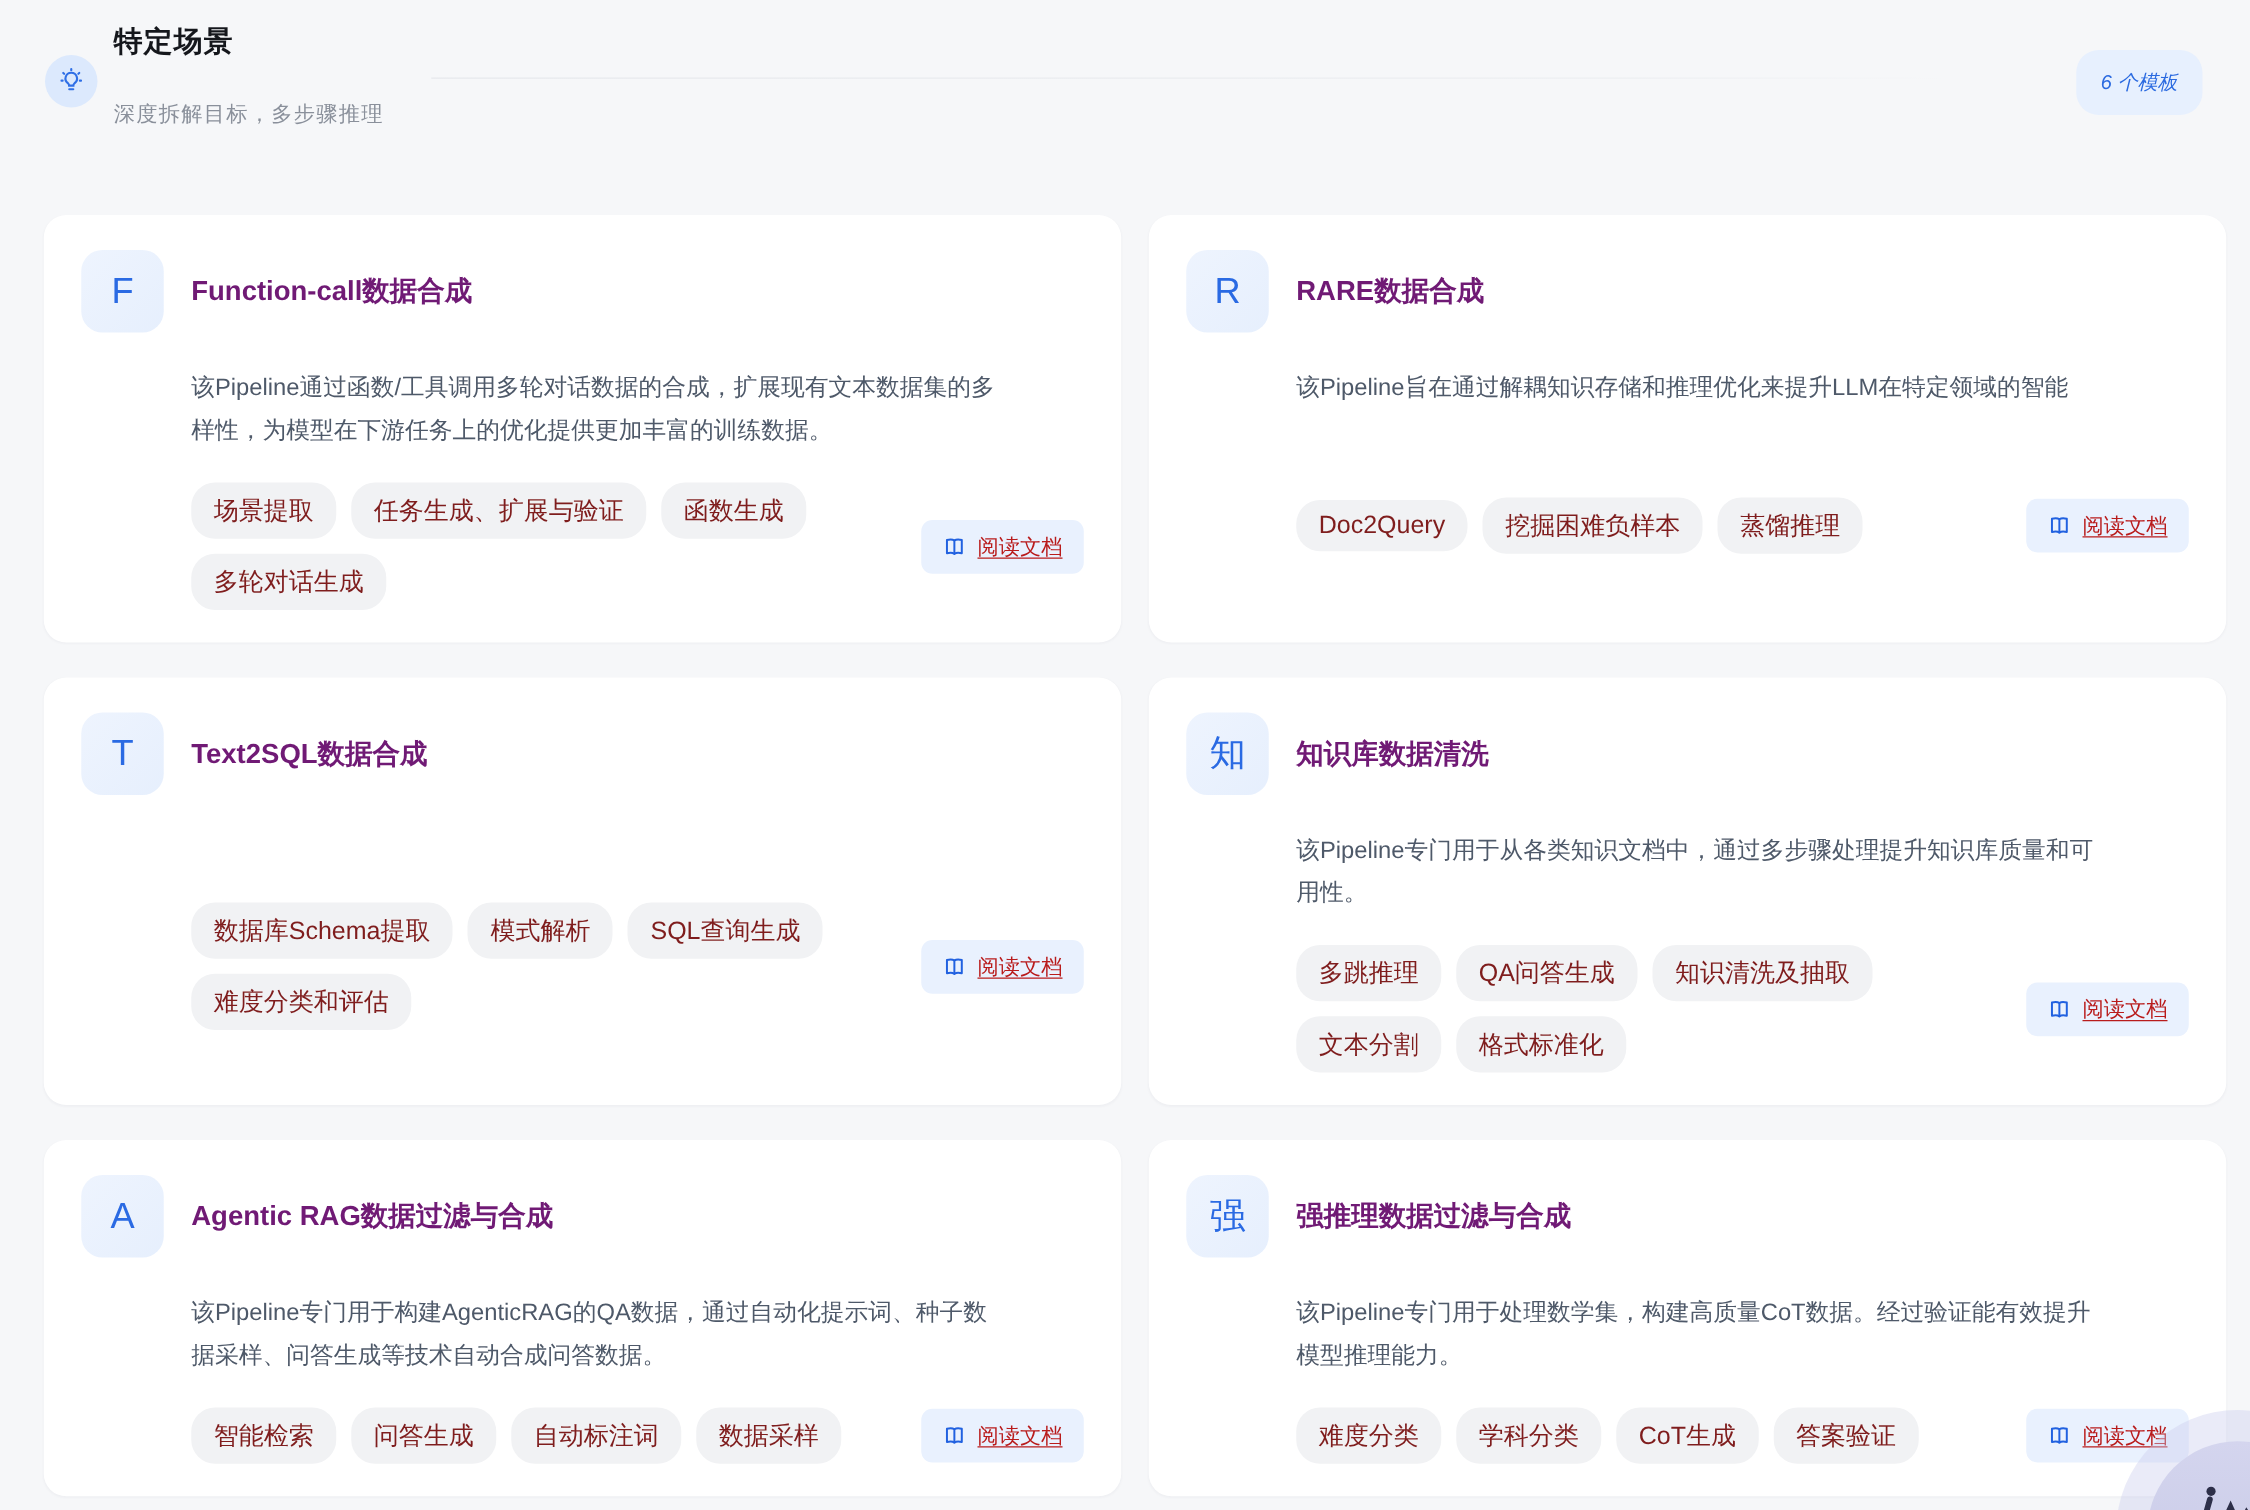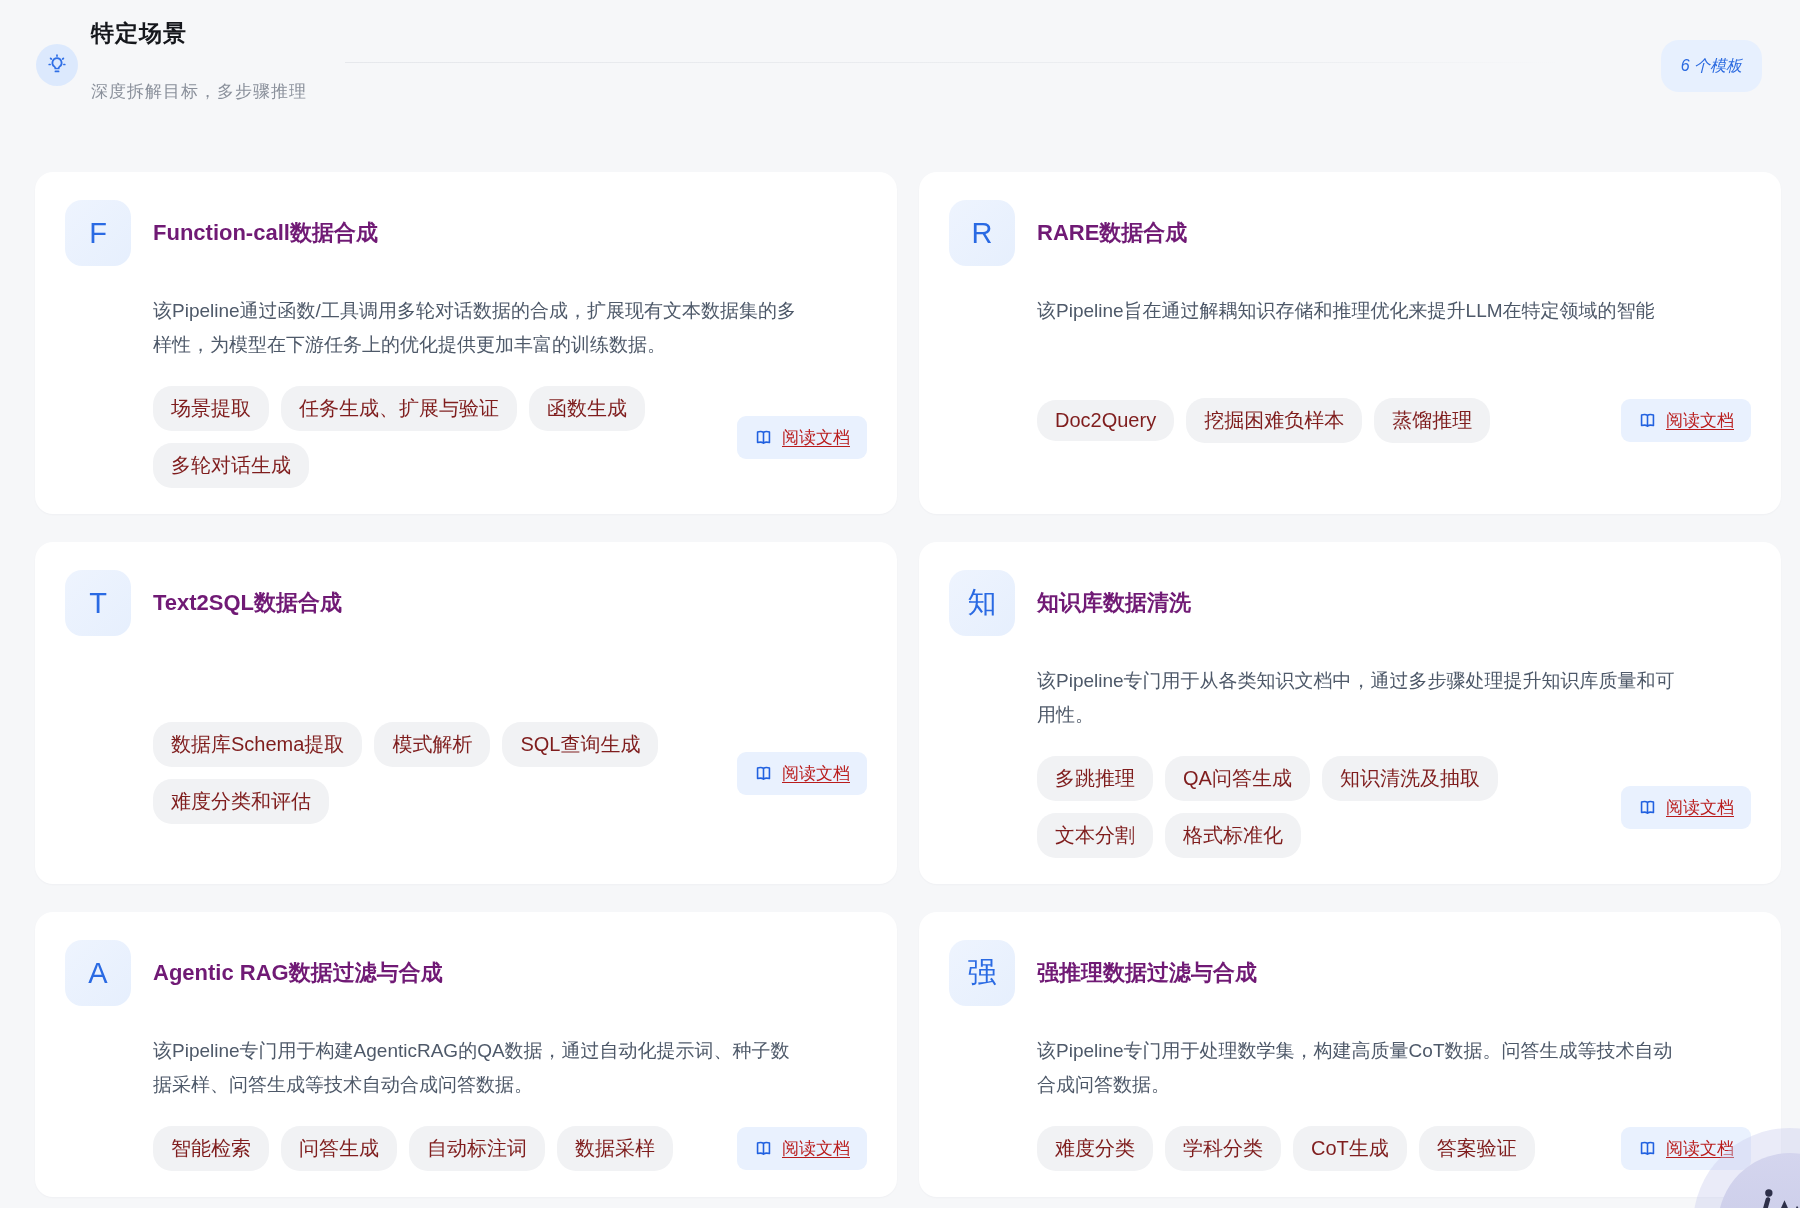--- a/index.html
+++ b/index.html
@@ -251,21 +251,21 @@
       </div>
     </div>
   </div>
 
   <div class="card">
     <div class="card-head">
       <div class="avatar">强</div>
       <div class="card-title">强推理数据过滤与合成</div>
     </div>
     <div class="card-body">
-      <div class="card-desc">该Pipeline专门用于处理数学集，构建高质量CoT数据。问答生成等技术自动合成问答数据。</div>
+      <div class="card-desc">该Pipeline专门用于处理数学集，构建高质量CoT数据。经过验证能有效提升模型推理能力。</div>
       <div class="card-footer">
         <div class="tags">
             <span class="tag">难度分类</span>
             <span class="tag">学科分类</span>
             <span class="tag">CoT生成</span>
             <span class="tag">答案验证</span>
           </div>
         <button class="doc-btn">
           <span>
             <svg width="19" height="19" viewBox="0 0 24 24" fill="none" stroke="#2161e0" stroke-width="2" stroke-linejoin="round">

